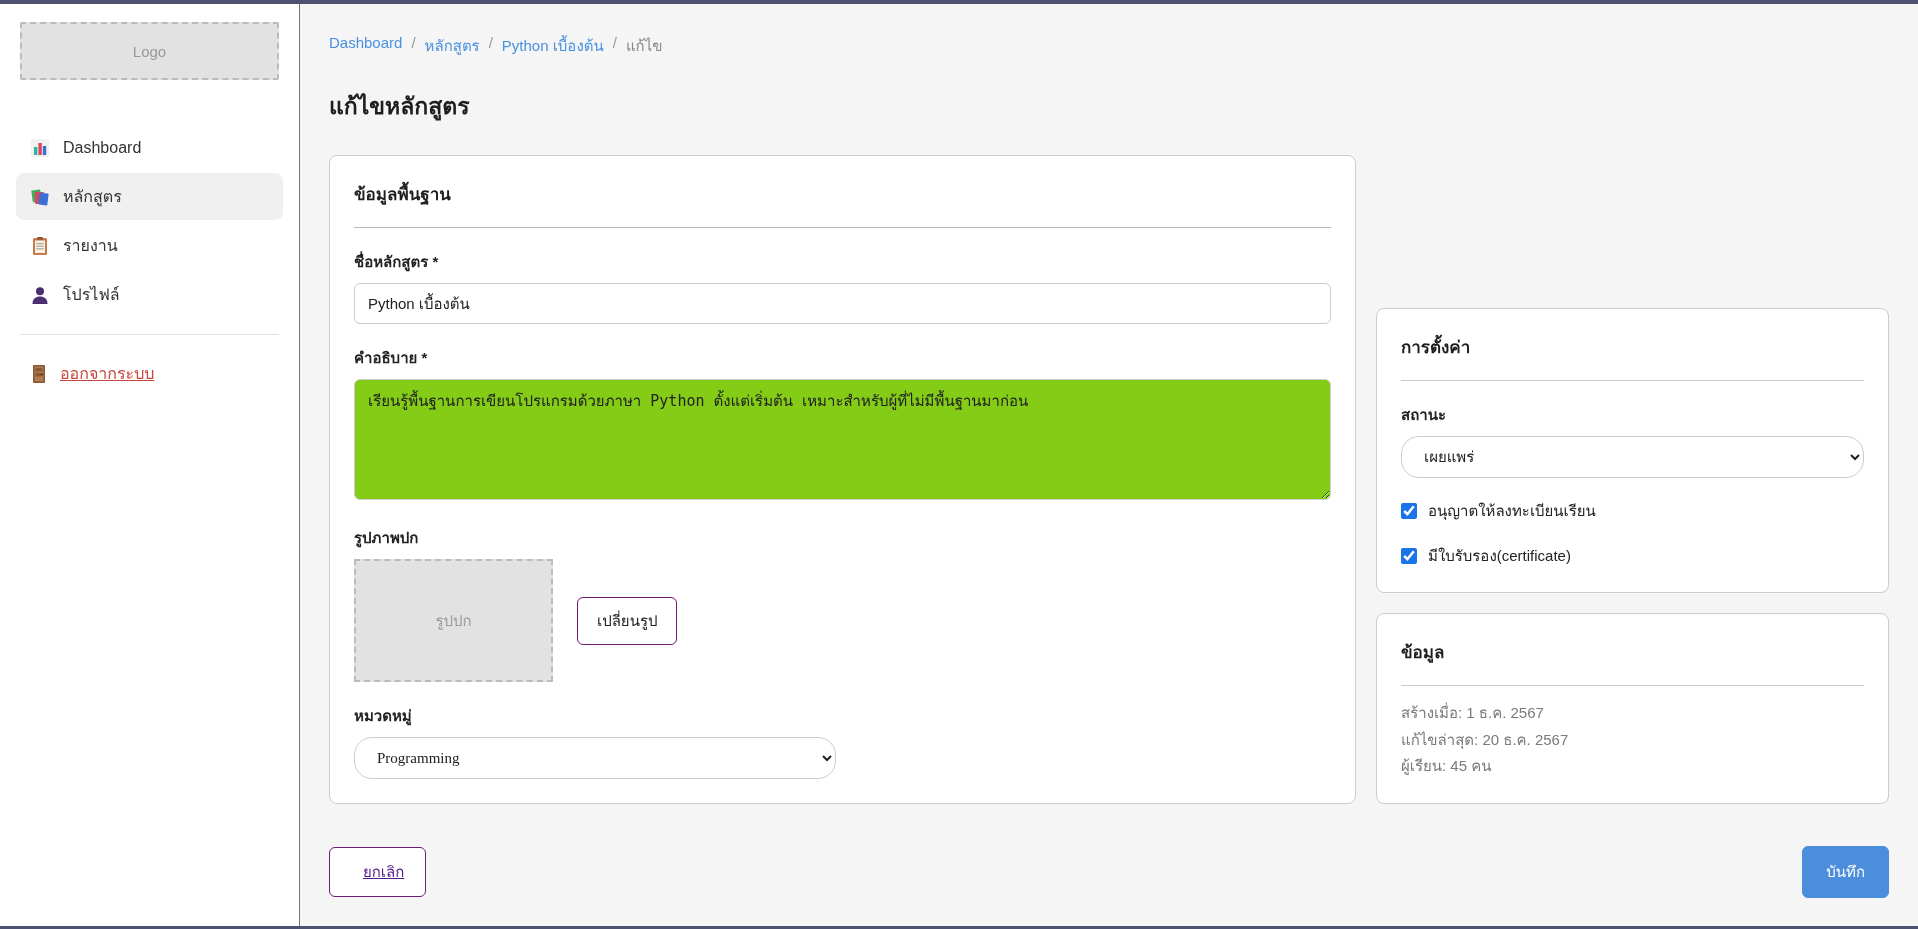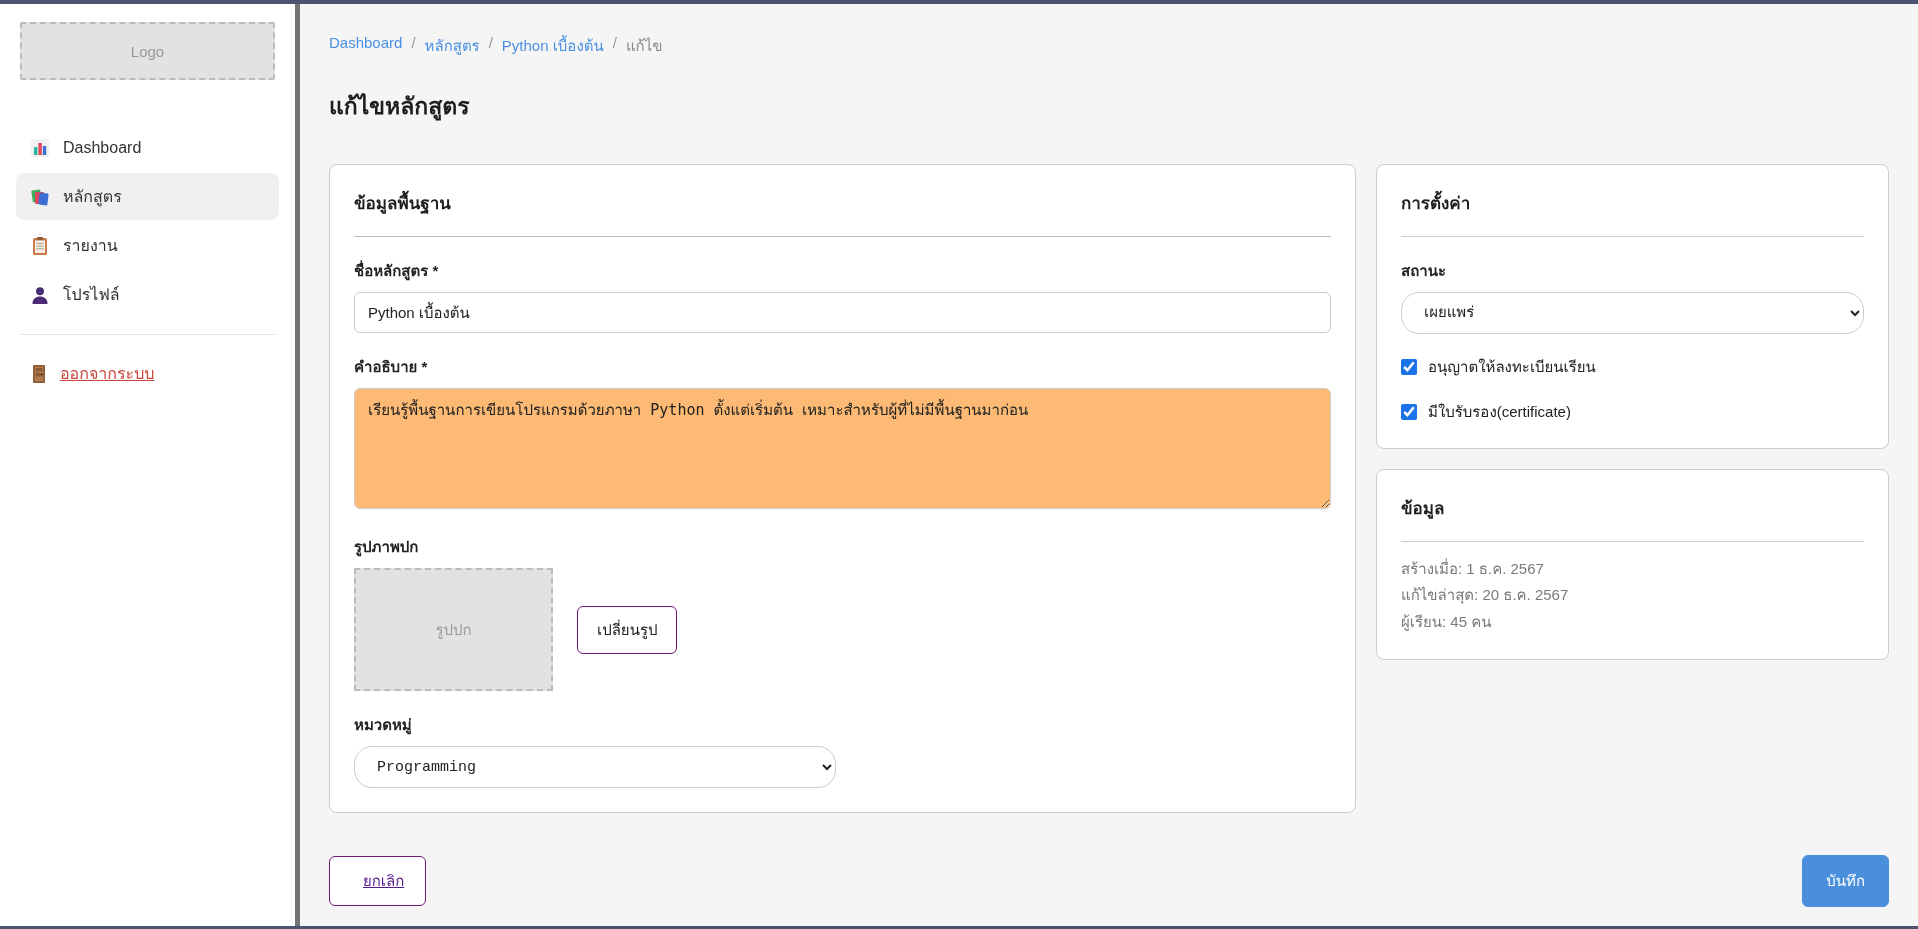--- a/index.html
+++ b/index.html
@@ -9,21 +9,21 @@
     background: #f5f5f6;
     color: #222;
   }
   .frame-bar { width: 100%; height: 4px; background: #4c5270; }
   .frame-bar.bottom { height: 3px; position: absolute; bottom: 0; left: 0; }
   .layout { display: flex; height: 922px; }
 
   
   .sidebar {
     width: 300px; flex: none; background: #ffffff;
-    border-right: 5px solid #737373; padding: 18px 16px;
+    border-right: 1px solid #737373; padding: 18px 16px;
   }
   .logo-box {
     margin: 0 4px; height: 58px; background: #e2e2e2;
     border: 2px dashed #bbb; border-radius: 2px;
     display: flex; align-items: center; justify-content: center;
     color: #999; font-size: 15px;
   }
   .nav { margin-top: 44px; display: flex; flex-direction: column; gap: 2px; }
   .nav-item {
     height: 47px; display: flex; align-items: center; gap: 13px;
@@ -40,59 +40,59 @@
   .logout-link .ico { width: 18px; height: 20px; flex: none; display: inline-flex; }
 
   
   .main { flex: 1; padding: 24px 28px 0 29px; position: relative; }
   .breadcrumb { font-size: 15px; color: #999; display: flex; gap: 9px; margin-top: 6px; }
   .breadcrumb a { color: #4a90e2; text-decoration: none; cursor: pointer; }
   .breadcrumb .sep { color: #999; }
   .breadcrumb .current { color: #8a8a8a; }
   .page-title { font-size: 23px; font-weight: bold; color: #1e1e1e; margin-top: 30px; }
 
-  .columns { display: flex; gap: 20px; margin-top: 40px; align-items: flex-start; }
+  .columns { display: flex; gap: 20px; margin-top: 31px; align-items: flex-end; }
   .col-left { width: 1027px; flex: none; }
   .col-right { width: 513px; flex: none; }
 
   .card {
     background: #fff; border: 1px solid #ccc; border-radius: 8px;
     padding: 24px;
   }
   .card-header { font-size: 17px; font-weight: bold; color: #1e1e1e; }
   .card-divider { border: none; border-top: 1px solid #b9b9b9; margin: 20px 0 6px 0; }
   .col-right .card-divider { border-top-color: #ccc; }
 
   .field-label { display: block; font-size: 15px; font-weight: bold; color: #222; margin: 22px 0 9px 0; }
   .text-input {
     width: 100%; height: 41px; border: 1px solid #ccc; border-radius: 6px;
     padding: 0 13px; font-size: 15px; color: #222; background: #fff;
     font-family: inherit;
   }
   .text-area {
     width: 100%; height: 121px; border: 1px solid #ccc; border-radius: 6px;
-    padding: 10px 13px; font-size: 15px; color: #222; background: #fdba74;
+    padding: 10px 13px; font-size: 15px; color: #222; background: #84cc16;
     font-family: "Liberation Mono", "DejaVu Sans Mono", inherit, monospace;
     line-height: 1.5;
   }
   .cover-row { display: flex; align-items: center; gap: 24px; }
   .cover-box {
     width: 199px; height: 123px; background: #e2e2e2;
     border: 2px dashed #bbb; display: flex; align-items: center; justify-content: center;
     color: #9a9a9a; font-size: 15px; flex: none;
   }
   .btn {
     font-family: inherit; font-size: 15px; cursor: pointer;
     border-radius: 6px; border: 1px solid #701a75; background: #fff; color: #222;
   }
   .btn-change { padding: 11px 19px; }
   .select {
     height: 42px; border: 1px solid #ccc; border-radius: 18px;
     padding: 0 18px; font-size: 15px; color: #222; background: #fff;
-    font-family: Liberation Mono, monospace;
+    font-family: Liberation Serif, serif;
   }
   .select-category { width: 482px; display: block; }
   .select-status { width: 100%; display: block; }
 
   .check-row { display: flex; align-items: center; gap: 11px; margin-top: 21px; font-size: 15px; color: #222; }
   .check-row input[type=checkbox] { width: 16px; height: 16px; accent-color: #1a73e8; cursor: pointer; }
   .check-row label { cursor: pointer; }
 
   .info-card { margin-top: 20px; }
   .info-lines { margin-top: 14px; font-size: 15px; color: #7a7a7a; line-height: 1.75; }

